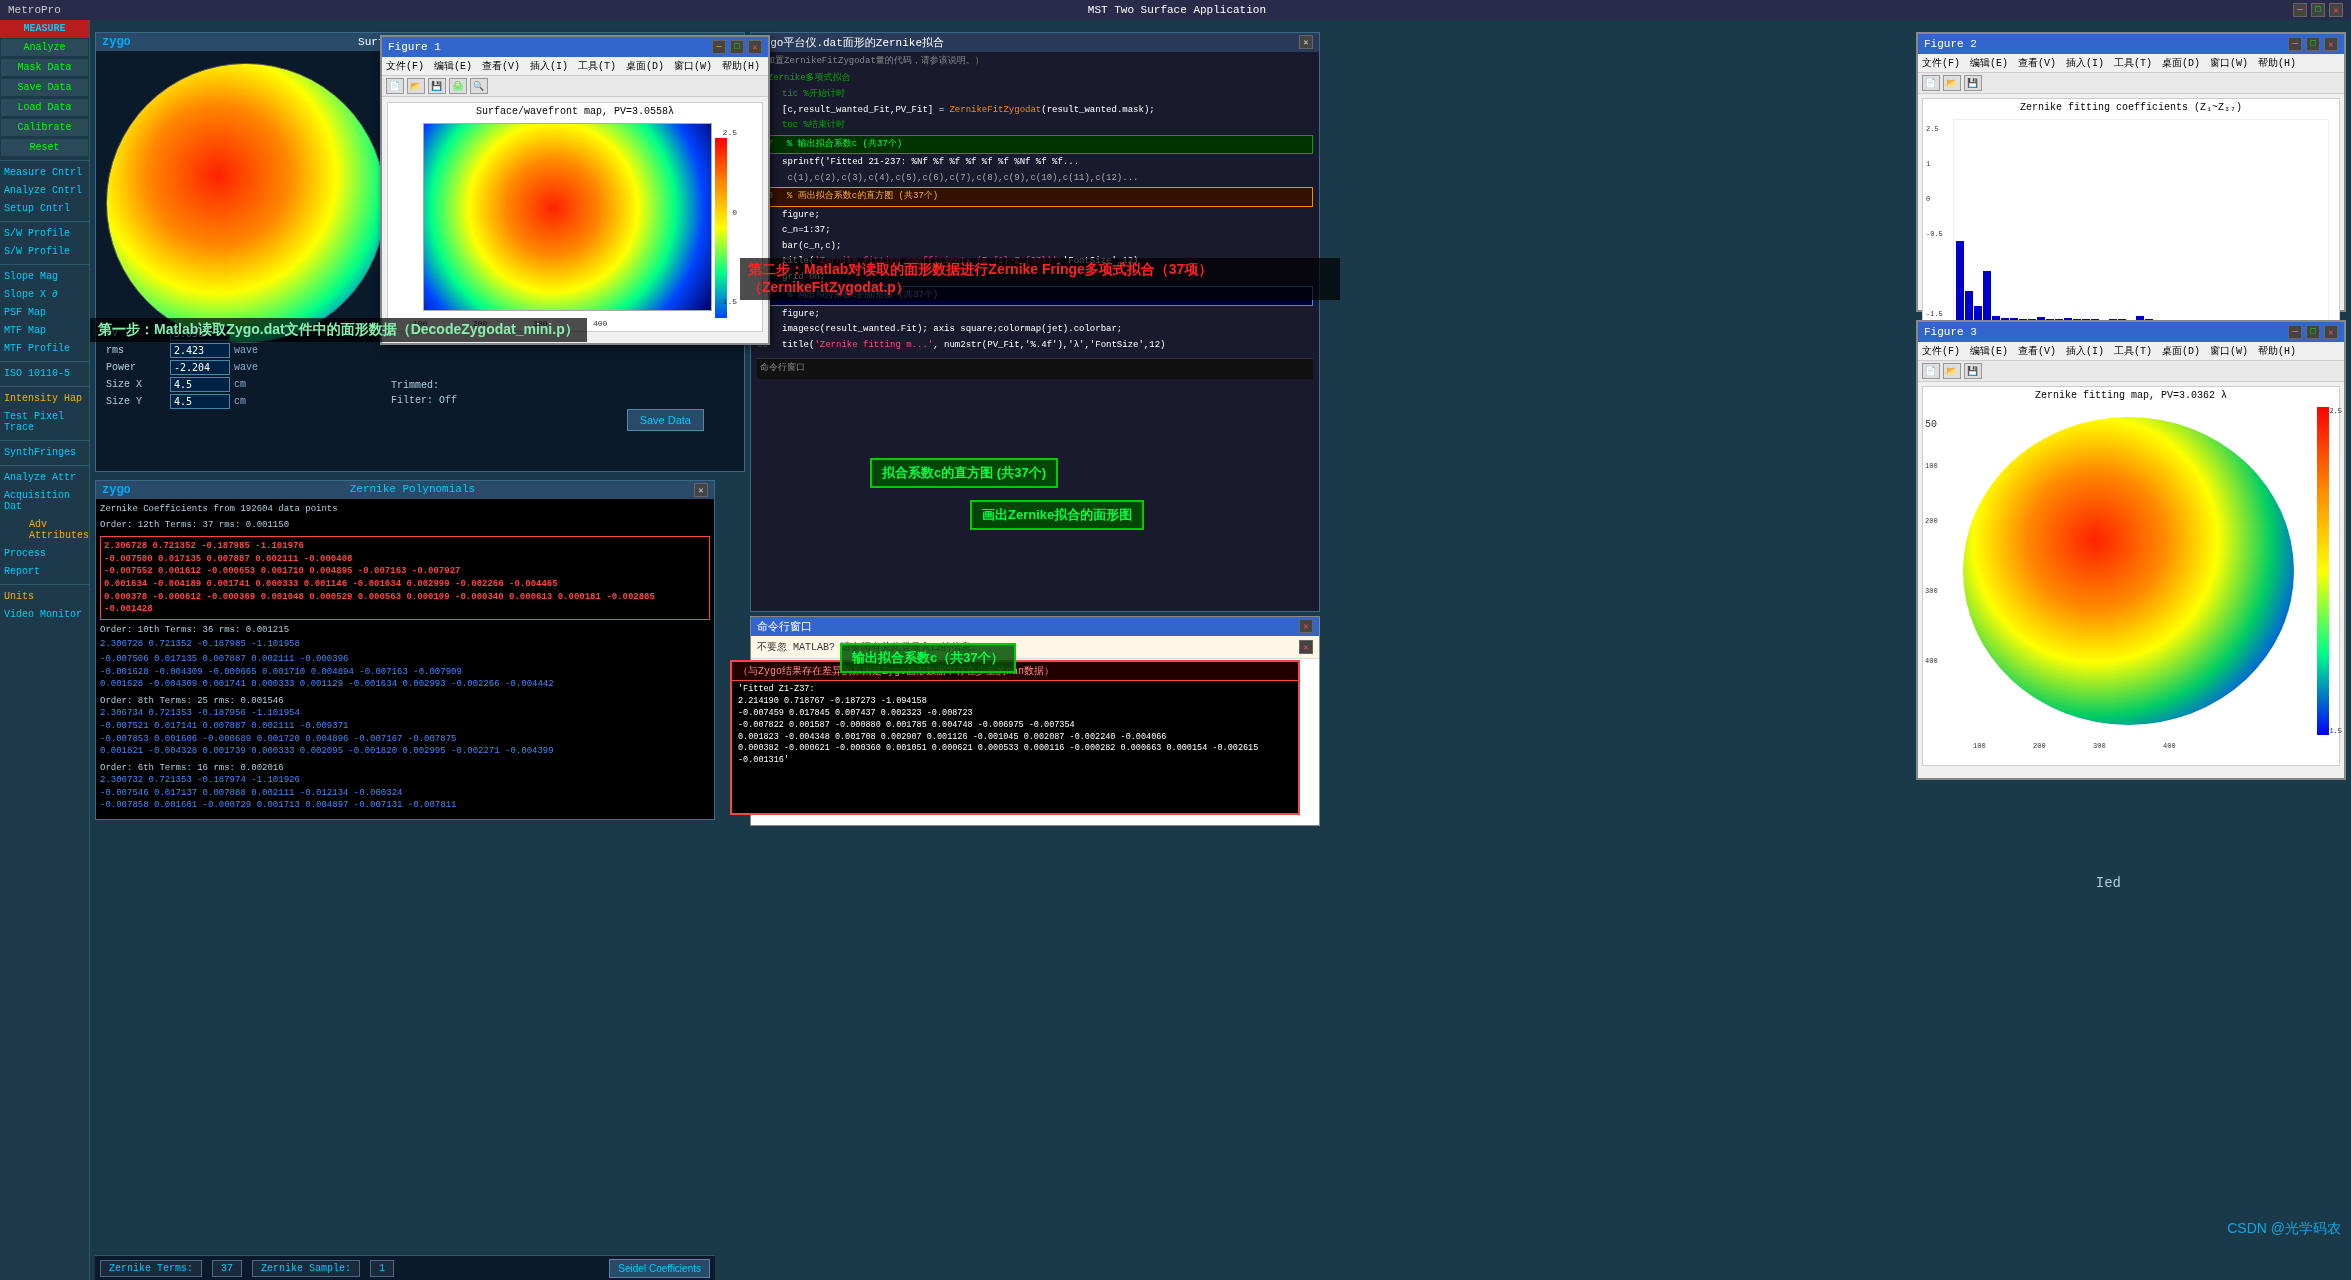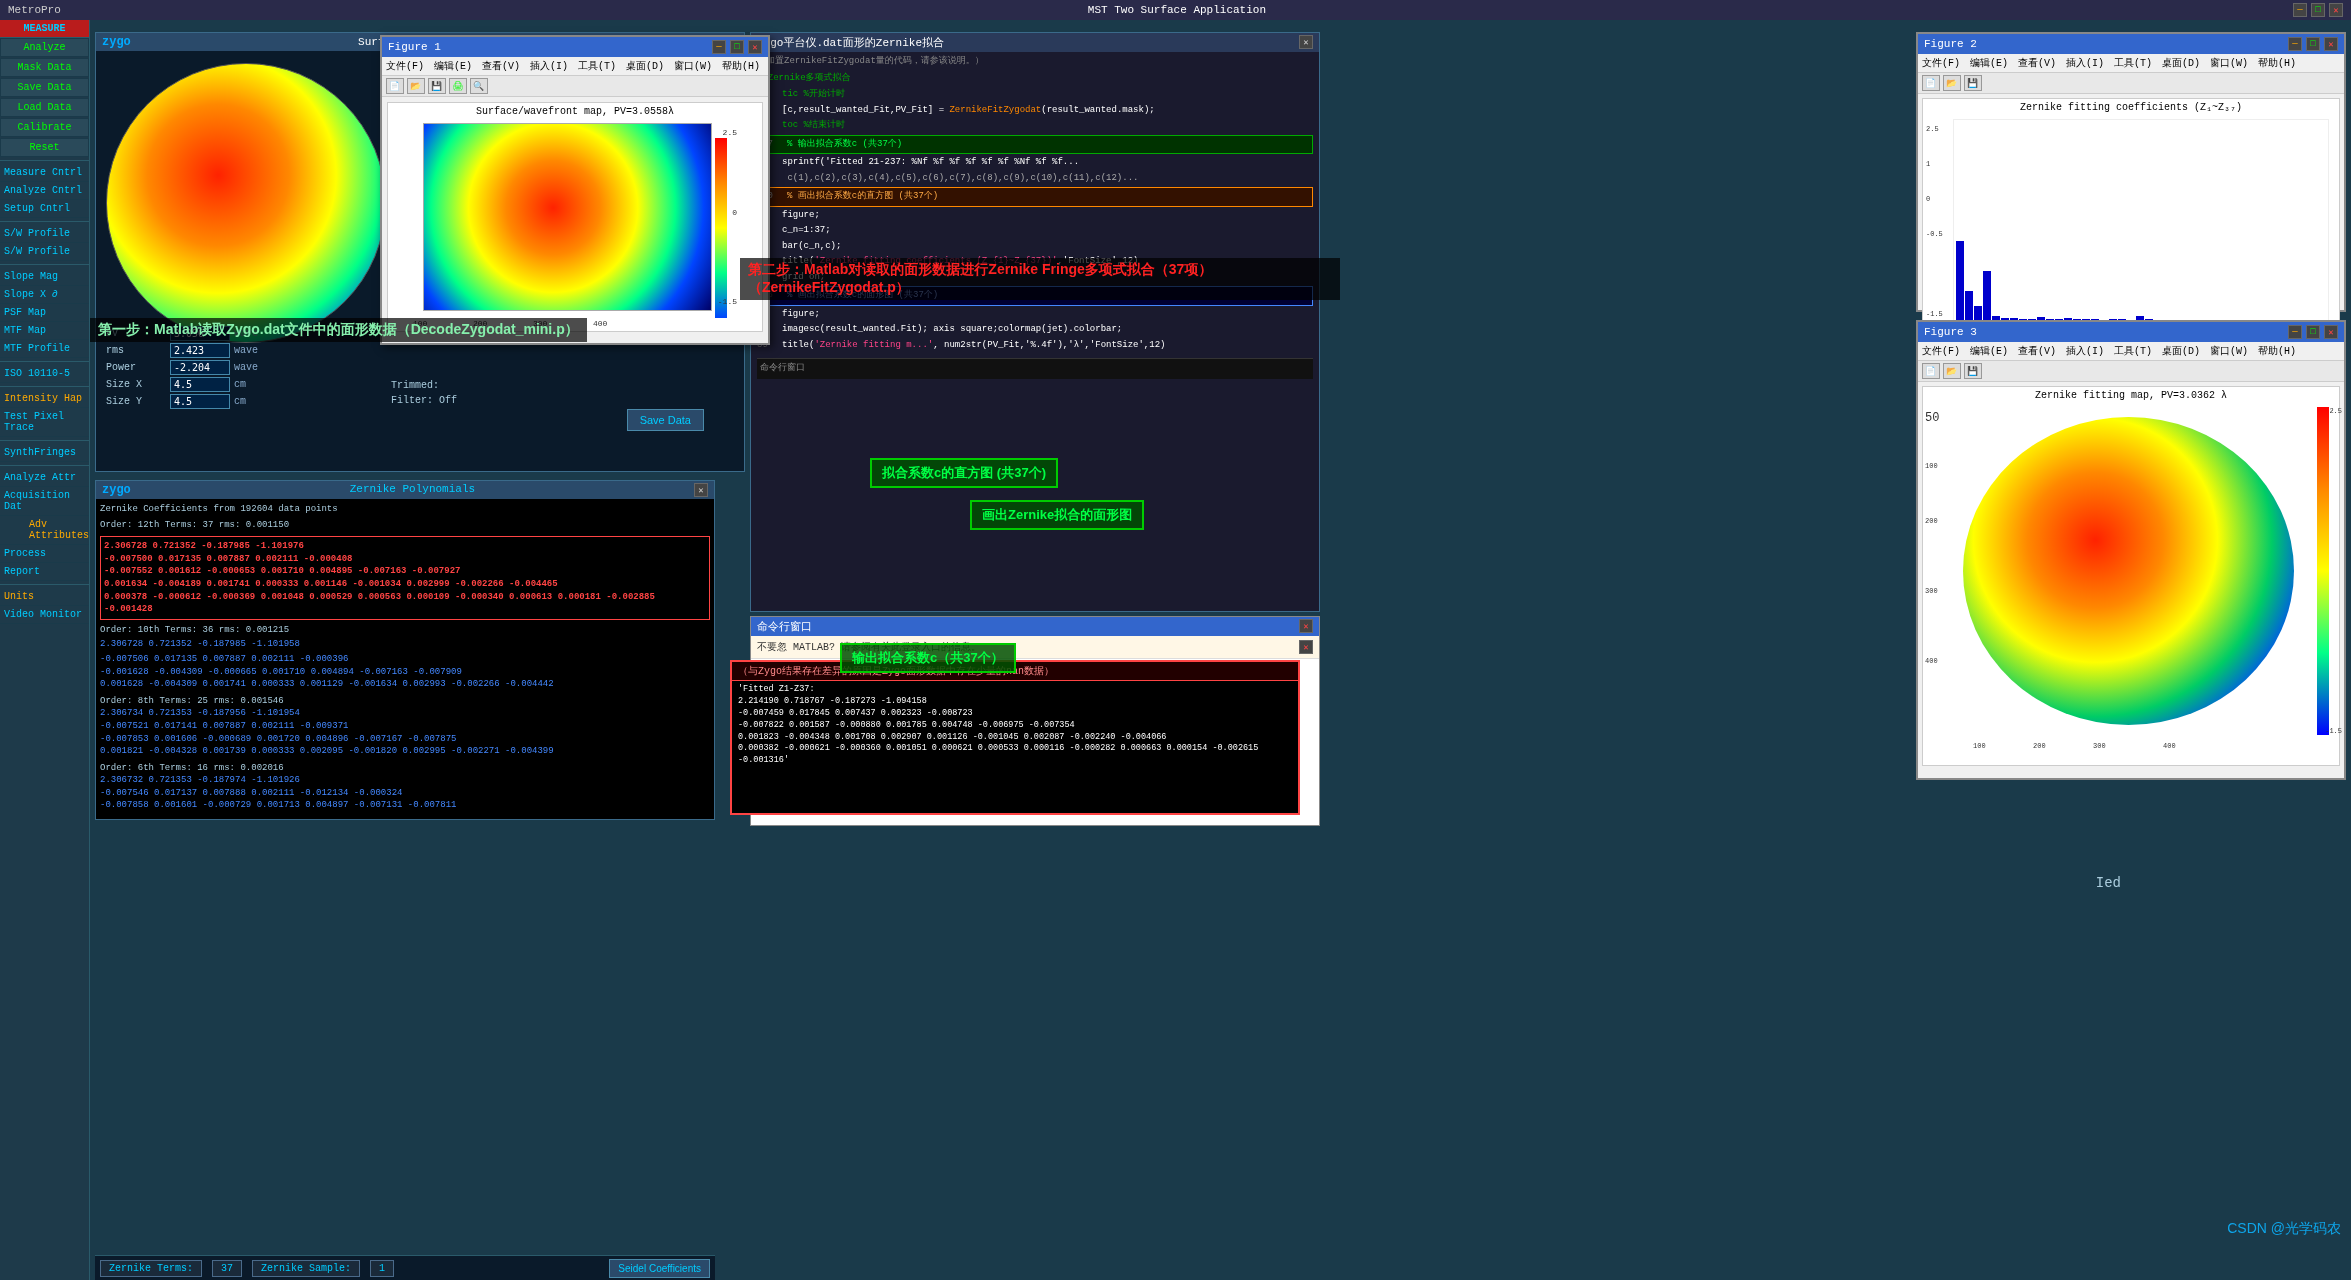--- a/index.html
+++ b/index.html
@@ -791,21 +791,21 @@
     <div class="figure-toolbar">
       <div class="figure-toolbar-btn">📄</div>
       <div class="figure-toolbar-btn">📂</div>
       <div class="figure-toolbar-btn">💾</div>
     </div>
     <div style="background:white;margin:4px;border:1px solid #ccc;height:380px;position:relative;">
       <div style="text-align:center;font-size:10px;color:#000;padding:3px;">Zernike fitting map, PV=3.0362 λ</div>
 
       <div style="position:absolute;left:30px;top:20px;right:35px;bottom:30px;">
 
-        <div style="position:absolute;left:-28px;top:4px;font-size:12px;color:#333;">50</div>
+        <div style="position:absolute;left:-28px;top:12px;font-size:10px;color:#333;">50</div>
         <div style="position:absolute;left:-28px;top:55px;font-size:7px;color:#333;">100</div>
         <div style="position:absolute;left:-28px;top:110px;font-size:7px;color:#333;">200</div>
         <div style="position:absolute;left:-28px;top:180px;font-size:7px;color:#333;">300</div>
         <div style="position:absolute;left:-28px;top:250px;font-size:7px;color:#333;">400</div>
 
         <div style="position:absolute;bottom:-15px;left:20px;font-size:7px;color:#333;">100</div>
         <div style="position:absolute;bottom:-15px;left:80px;font-size:7px;color:#333;">200</div>
         <div style="position:absolute;bottom:-15px;left:140px;font-size:7px;color:#333;">300</div>
         <div style="position:absolute;bottom:-15px;left:210px;font-size:7px;color:#333;">400</div>
 

